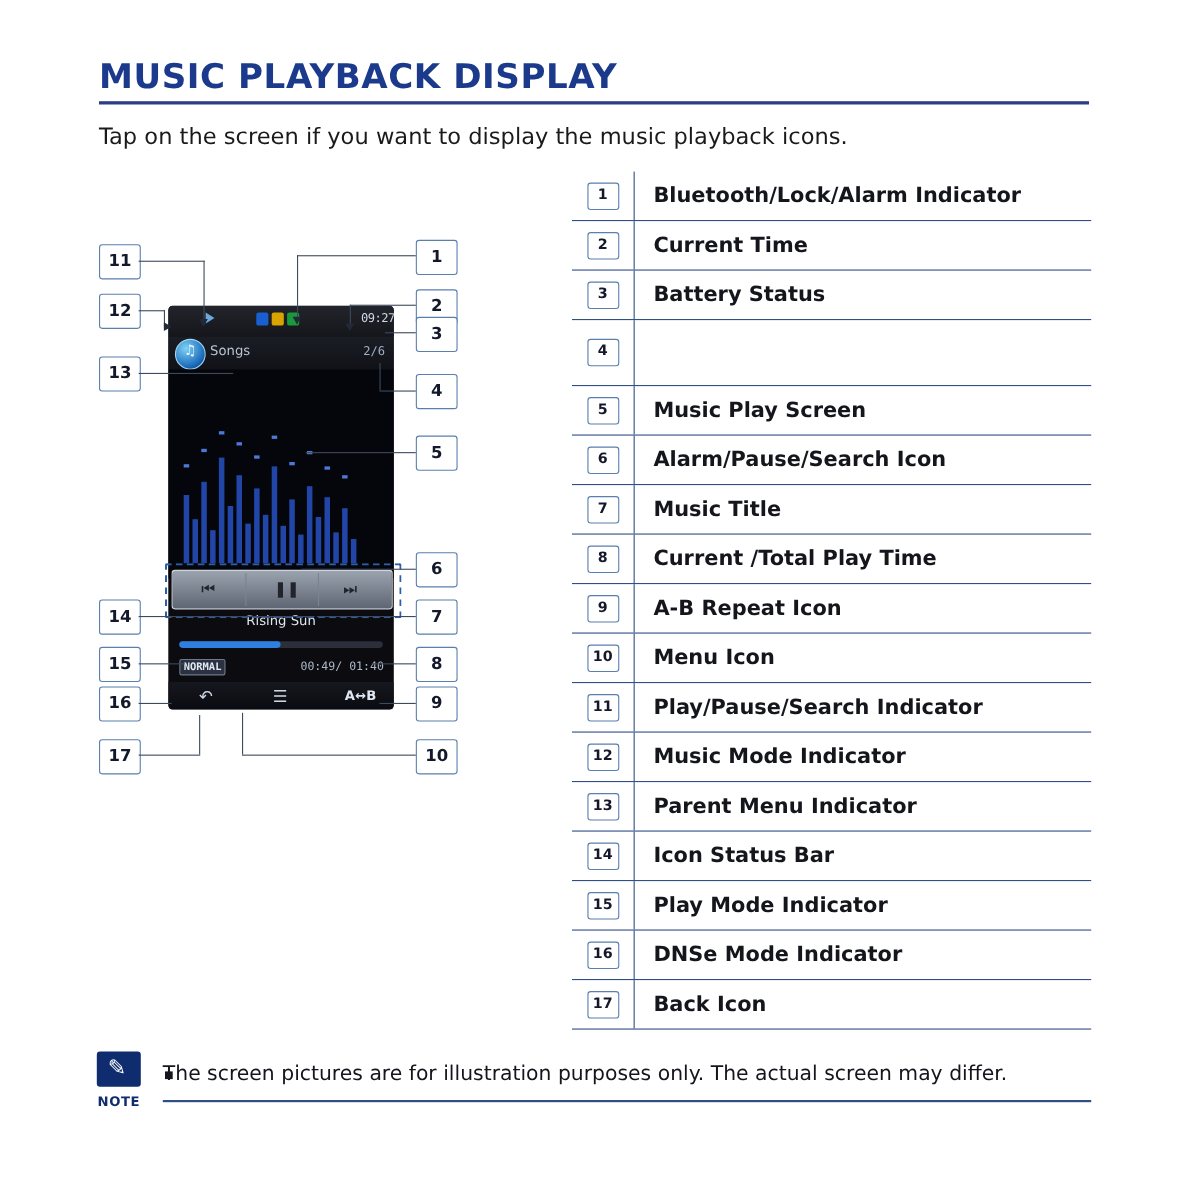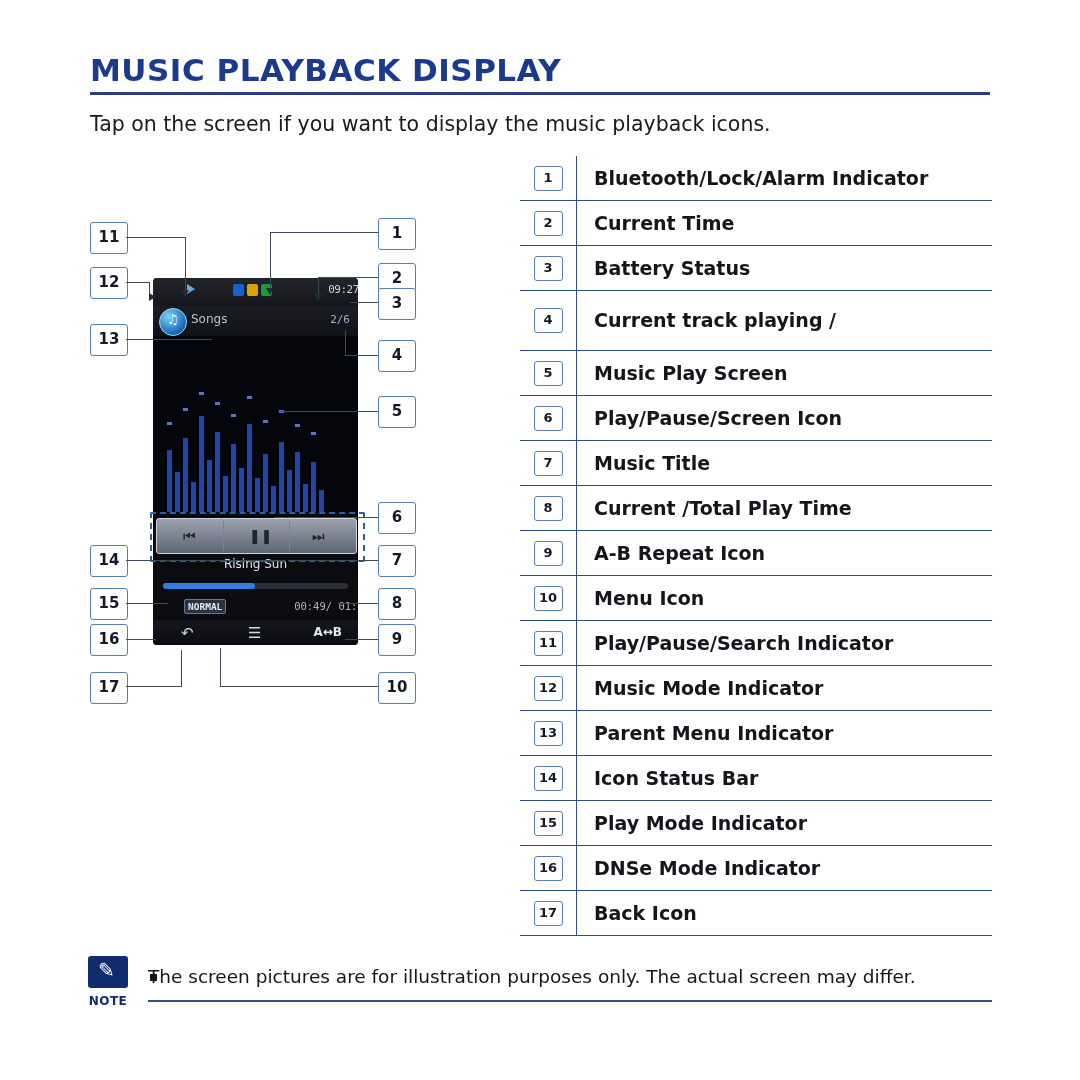--- a/index.html
+++ b/index.html
@@ -244,21 +244,20 @@
     width: 92px; height: 6px;
     background: #2f7fe0;
     border-radius: 3px;
   }
   
   .dev-mode {
     position: absolute;
     left: 0; top: 318px;
     width: 205px;
     height: 24px;
-    margin-left: 21px;
   }
   .dnse-badge {
     position: absolute;
     left: 10px; top: 3px;
     font-family: "DejaVu Sans Mono", monospace;
     font-size: 9.5px;
     color: #e3e9f2;
     background: #2a3140;
     border: 1px solid #6d7a8c;
     border-radius: 2px;
@@ -616,36 +615,35 @@
           <span>3</span>
         </div>
       <div class="legend-text">Battery Status</div>
     </div>
 
     <div class="legend-row tall">
       <div class="legend-num">
           <span>4</span>
         </div>
       <div class="legend-text">
-        <span class="l1">Current track playing /</span>
       </div>
     </div>
 
     <div class="legend-row">
       <div class="legend-num">
           <span>5</span>
         </div>
       <div class="legend-text">Music Play Screen</div>
     </div>
 
     <div class="legend-row">
       <div class="legend-num">
           <span>6</span>
         </div>
-      <div class="legend-text">Play/Pause/Screen Icon</div>
+      <div class="legend-text">Alarm/Pause/Search Icon</div>
     </div>
 
     <div class="legend-row">
       <div class="legend-num">
           <span>7</span>
         </div>
       <div class="legend-text">Music Title</div>
     </div>
 
     <div class="legend-row">

